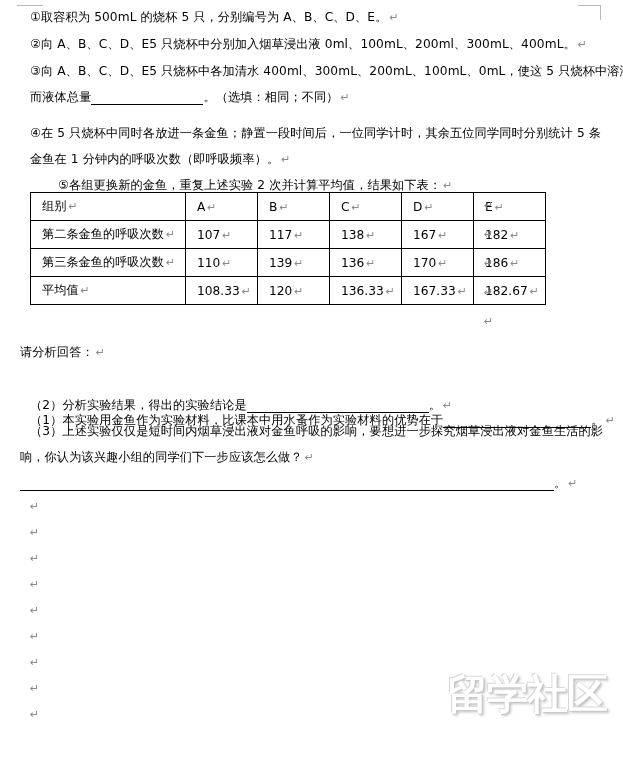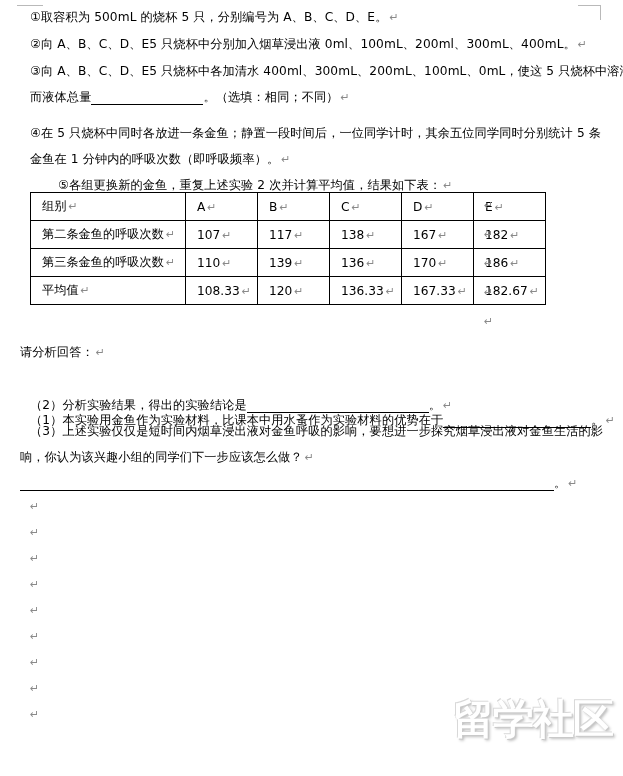--- a/index.html
+++ b/index.html
@@ -96,26 +96,25 @@
     height: 26px;
     color: #8a8a8a;
     font-size: 11px;
     line-height: 13px;
   }
 
   
   .watermark {
     position: absolute;
     left: 447px;
-    top: 696px;
+    top: 671px;
     width: 172px;
     height: 74px;
     pointer-events: none;
     user-select: none;
-    text-align: center;
   }
   .wm-cn {
     font-size: 41px;
     font-weight: bold;
     letter-spacing: -1px;
     color: #ffffff;
     text-shadow:
        1px 1px 0 #c9c9c9,
       -1px -1px 0 #d8d8d8,
        2px 2px 3px #bdbdbd;

